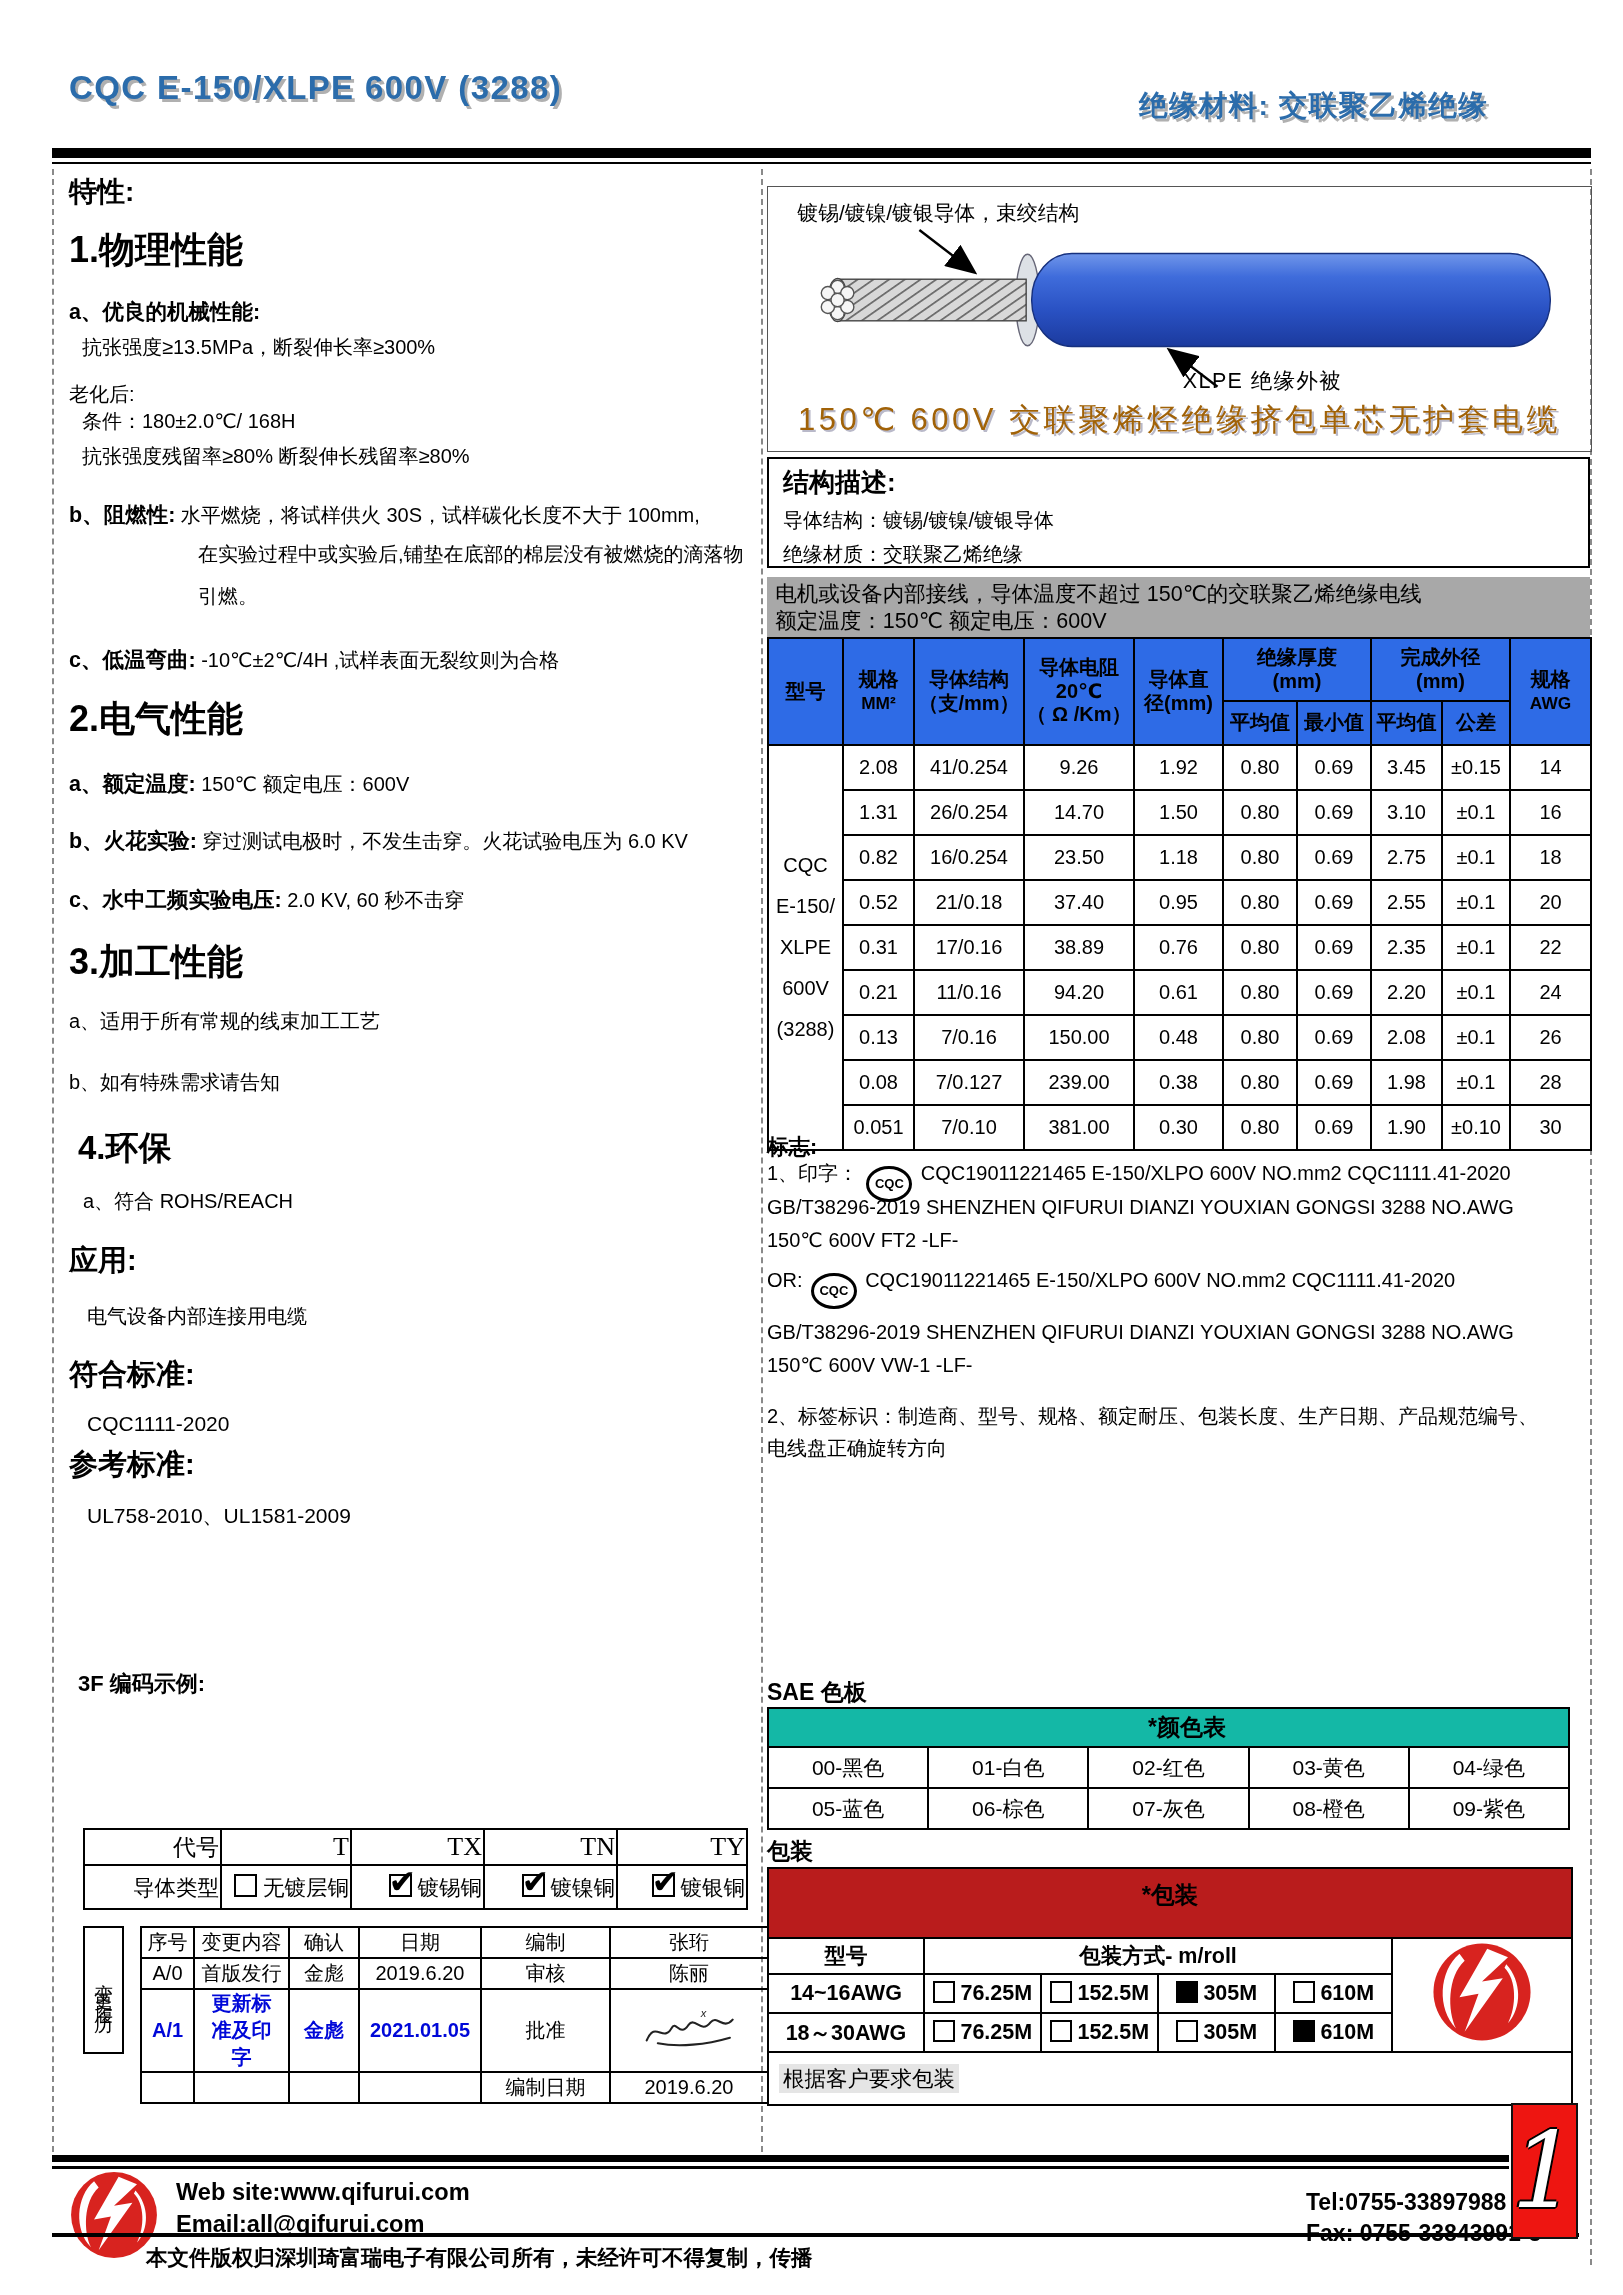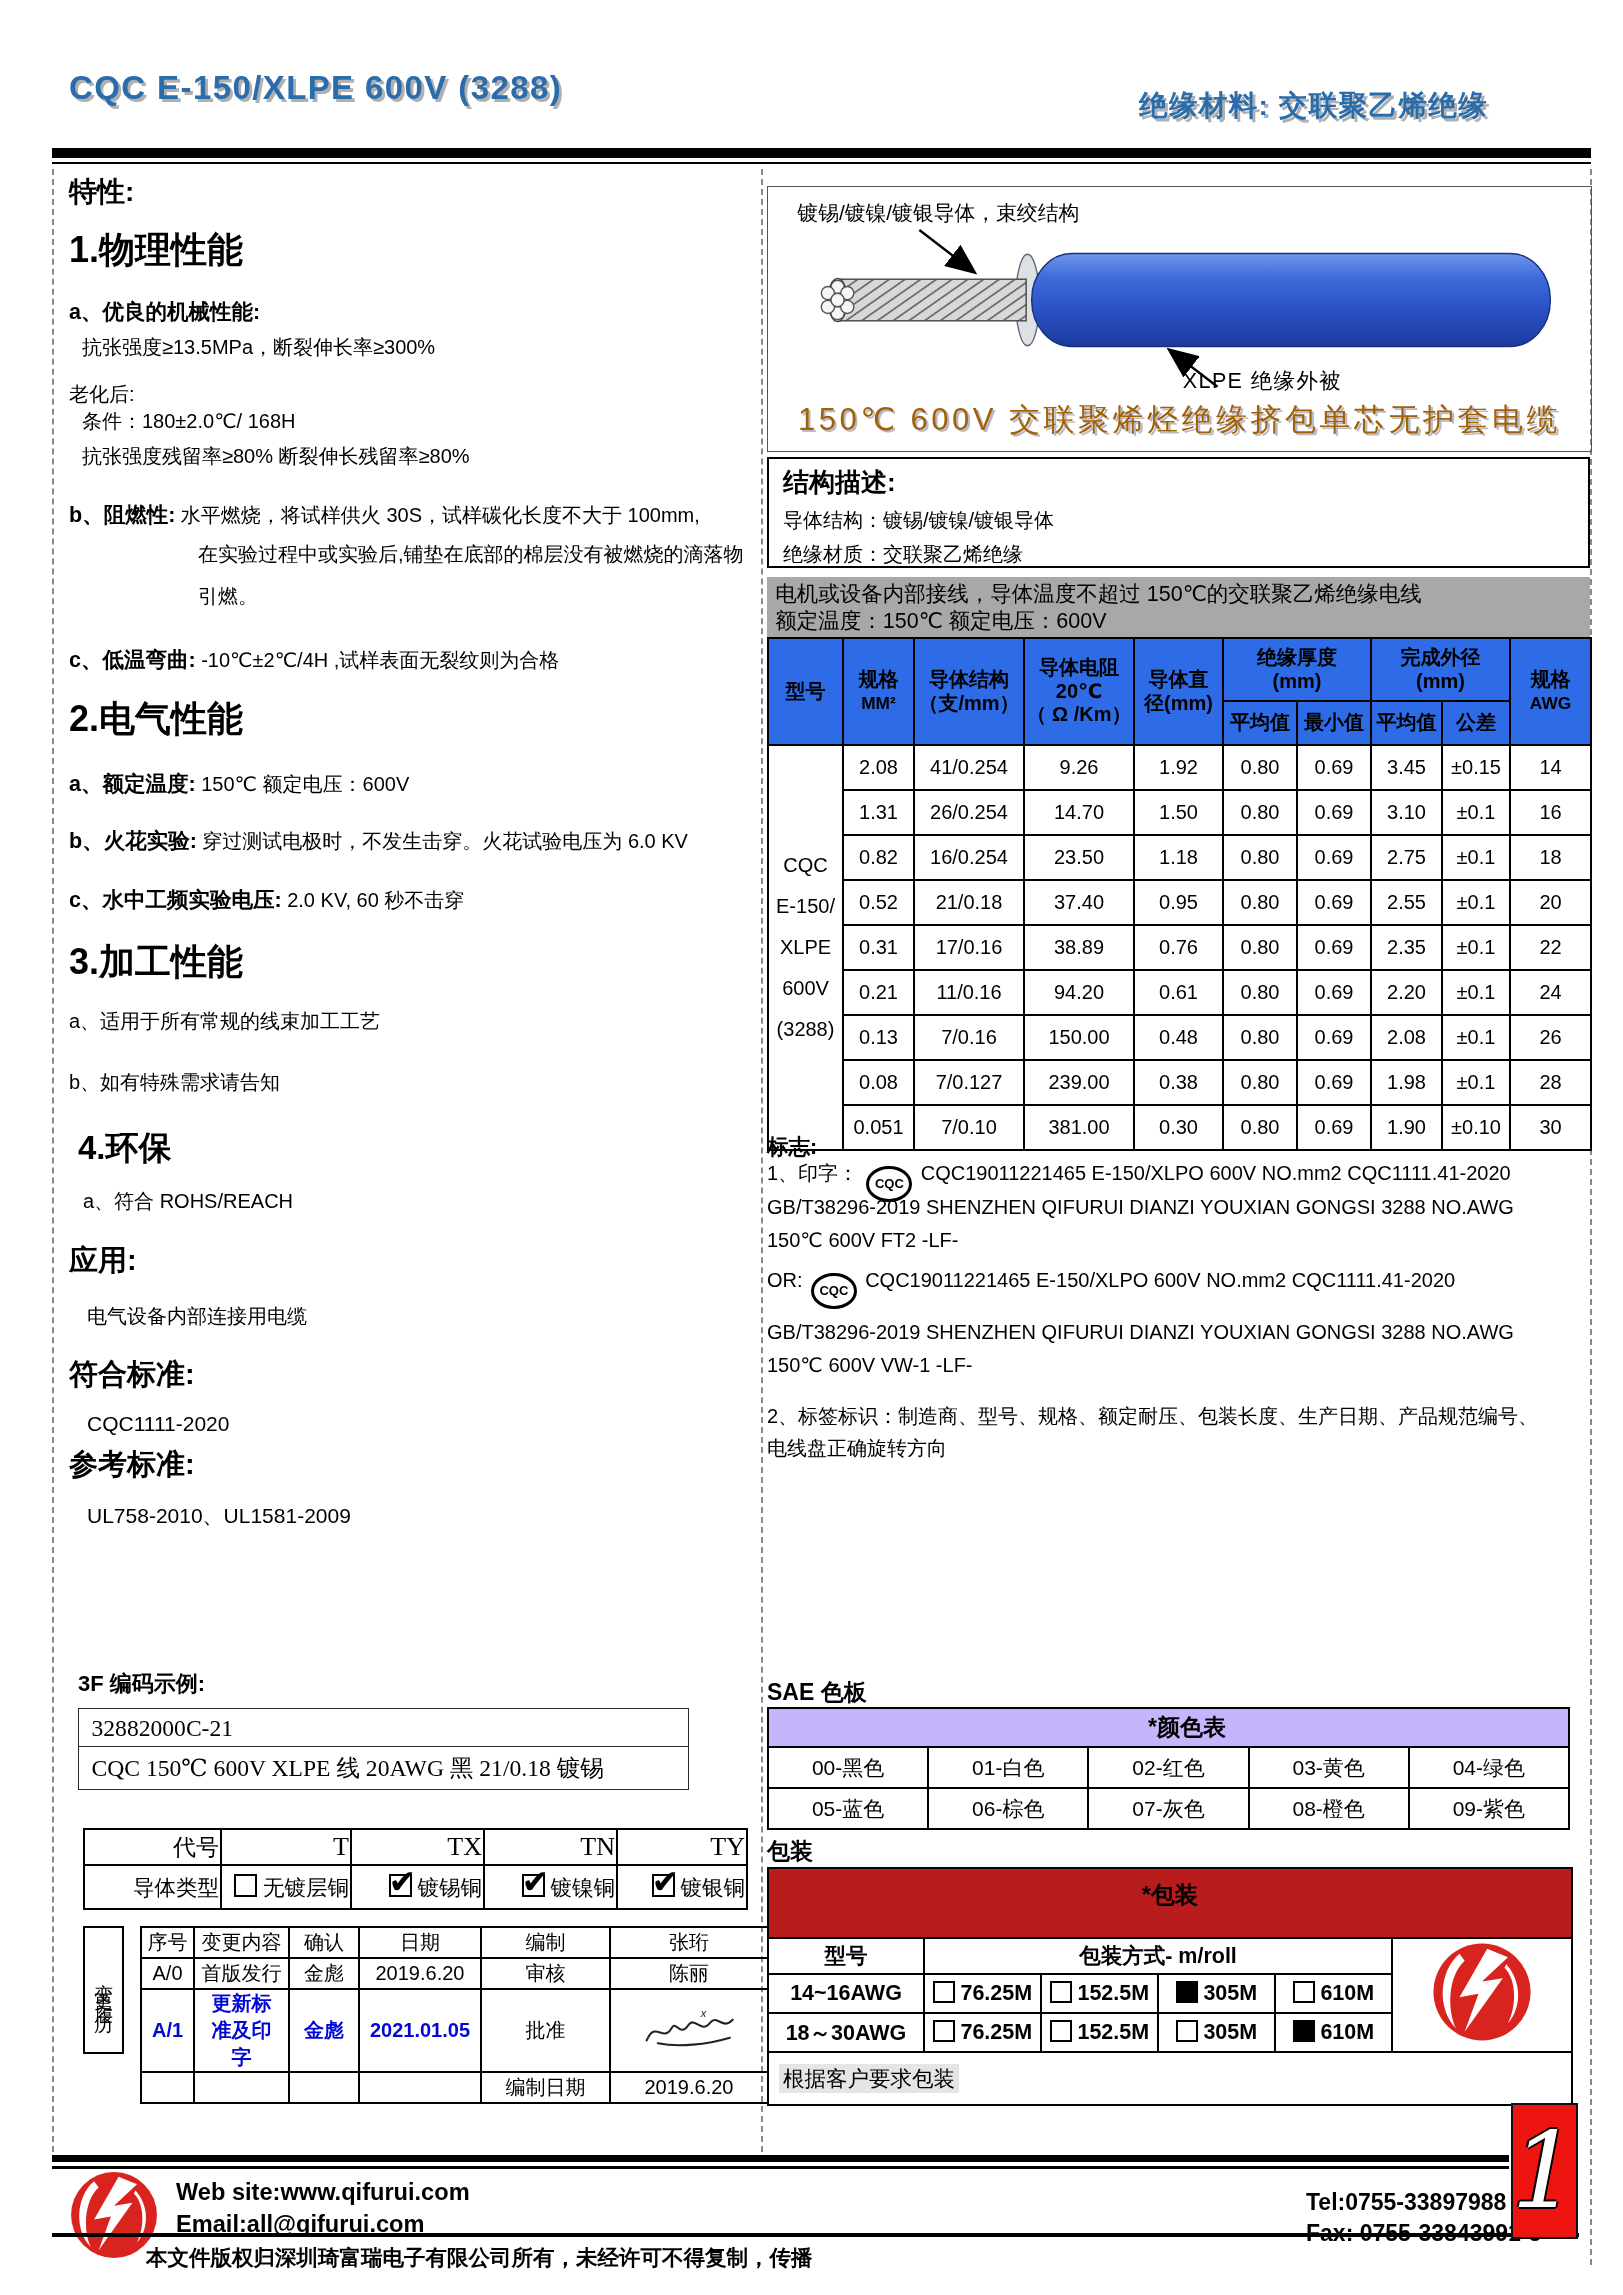--- a/index.html
+++ b/index.html
@@ -65,21 +65,21 @@
   .unit{font-size:17.3px;}
   
   .mk{font-size:20px;white-space:nowrap;}
   .cqc-badge{display:inline-flex;align-items:center;justify-content:center;width:40px;height:30.5px;
              border:3.5px solid #000;border-radius:50%;font-size:13px;font-weight:bold;letter-spacing:0;
              vertical-align:-8.3px;margin:0 8.3px;background:#fff;}
   
   .sec-h{font-size:23px;font-weight:bold;white-space:nowrap;}
   #sae-table,#pkg-table{left:767px;width:803px;table-layout:fixed;}
   #sae-table{top:1707px;}
-  #sae-table th{background:#c4b5fd;border:2.1px solid #000;height:35px;font-size:23px;font-weight:bold;padding-left:38px;}
+  #sae-table th{background:#14b8a6;border:2.1px solid #000;height:35px;font-size:23px;font-weight:bold;padding-left:38px;}
   #sae-table td{border:2.1px solid #000;height:37px;text-align:center;font-size:21px;background:#fff;}
   #pkg-table{top:1867px;}
   #pkg-table th.banner{background:#b91c1c;border:2.1px solid #000;height:57px;font-size:23.6px;font-weight:bold;vertical-align:top;padding-top:9.7px;}
   #pkg-table td{border:2.1px solid #000;text-align:center;vertical-align:middle;background:#fff;}
   #pkg-table .ph td{height:32px;font-size:21.5px;font-weight:bold;}
   #pkg-table .pr td{height:35px;font-size:21.5px;font-weight:bold;white-space:nowrap;}
   #pkg-table .note td{height:49px;text-align:left;font-weight:normal;}
   #pkg-table .note span{font-size:21.5px;background:#e5e5e5;padding:2.8px 4.2px;}
   
   #f-rule1{left:52px;top:2155px;width:1457px;height:3.5px;background:#fff;border-top:7.6px solid #000;border-bottom:3.5px solid #000;}
@@ -141,24 +141,20 @@
   <div class="abs h-big" style="left:78px;top:1126px;font-size:33px;">4.环保</div>
   <div class="abs t29" style="left:83px;top:1188px;">a、符合 ROHS/REACH</div>
   <div class="abs h-med" style="left:69px;top:1241px;">应用:</div>
   <div class="abs t29" style="left:87px;top:1303px;">电气设备内部连接用电缆</div>
   <div class="abs h-med" style="left:69px;top:1355px;">符合标准:</div>
   <div class="abs t30" style="left:87px;top:1412px;">CQC1111-2020</div>
   <div class="abs h-med" style="left:69px;top:1445px;">参考标准:</div>
   <div class="abs t30" style="left:87px;top:1502px;">UL758-2010、UL1581-2009</div>
 
   <div class="abs lbl" style="left:78px;top:1669px;font-size:22px;">3F 编码示例:</div>
-  <div class="abs" id="code-box">
-    <div class="row">32882000C-21</div>
-    <div class="row">CQC 150℃  600V XLPE 线    20AWG  黑  21/0.18 镀锡</div>
-  </div>
 
   <table class="abs" id="dh-table">
     <colgroup>
         <col style="width:137px">
         <col style="width:130px">
         <col style="width:133px">
         <col style="width:133px">
         <col style="width:130px">
       </colgroup>
     <tbody>

